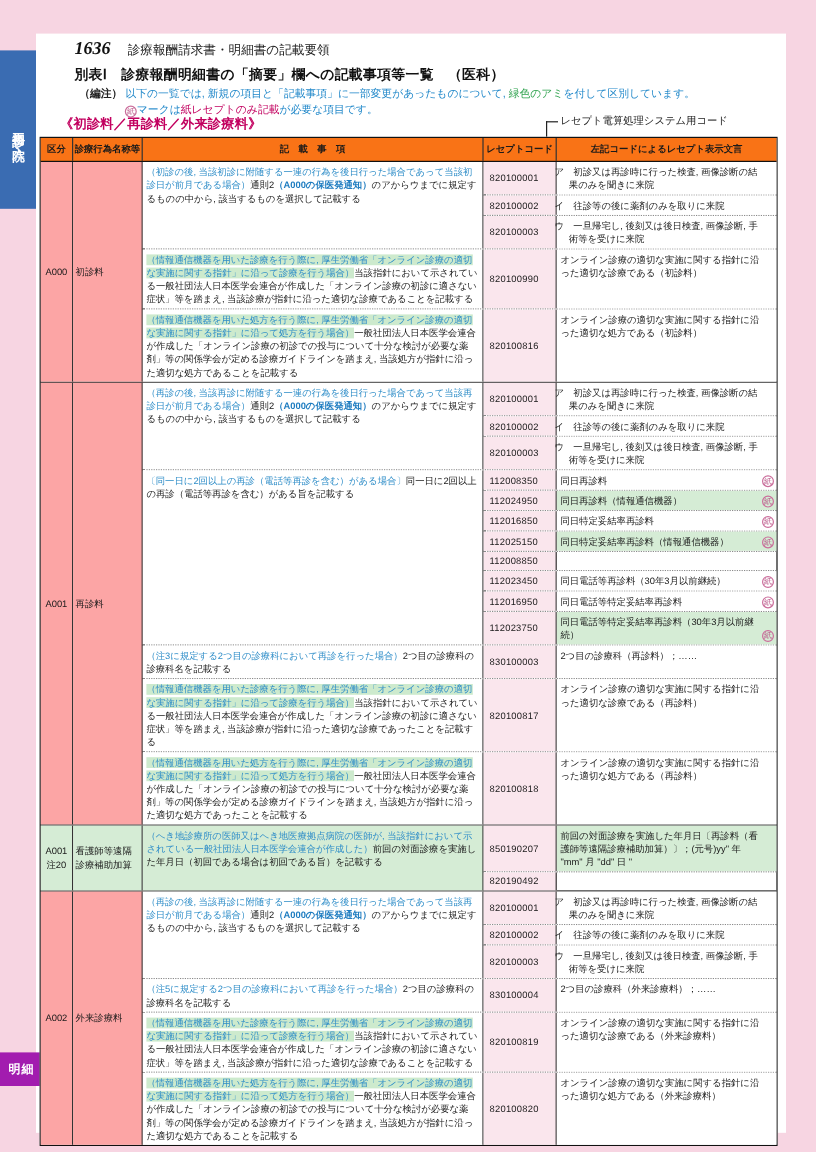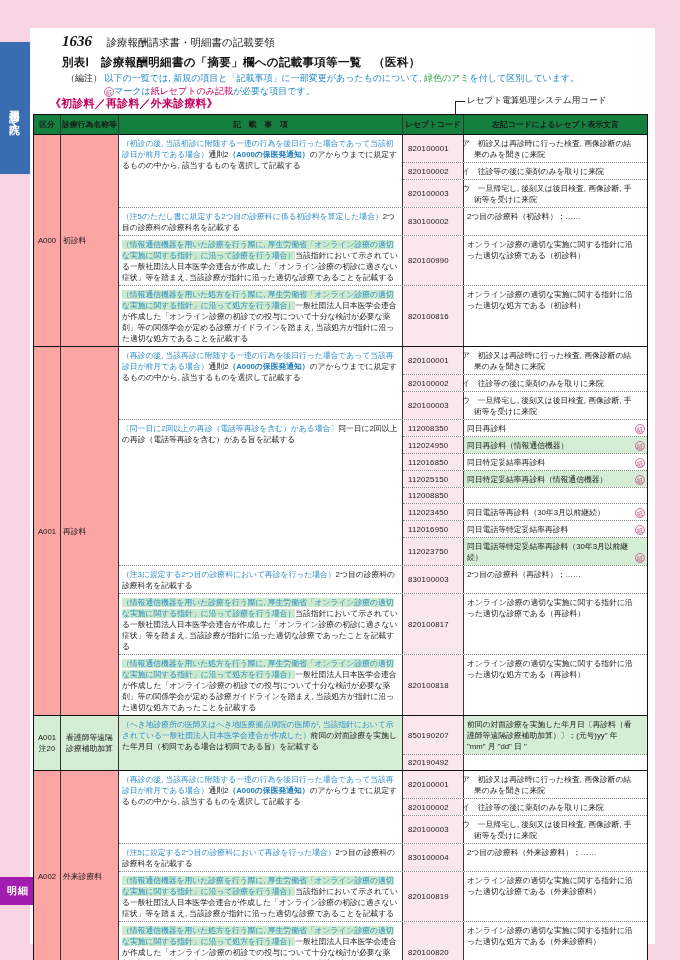--- a/index.html
+++ b/index.html
@@ -28,55 +28,55 @@
     background:#a21caf;color:#fff;
     display:flex;align-items:center;justify-content:center;
     font-size:10px;font-weight:bold;letter-spacing:1px;
   }
   
   .pagehead{position:absolute;left:62px;top:32px;white-space:nowrap;}
   .pagenum{font-family:"Liberation Serif",serif;font-style:italic;font-weight:bold;font-size:15px;color:#111;}
   .pagehead-title{font-family:"Liberation Serif",serif;font-size:10.5px;color:#222;margin-left:10px;}
   .doctitle{position:absolute;left:62px;top:55px;font-size:11.5px;font-weight:bold;color:#111;letter-spacing:0.3px;}
   .note{position:absolute;left:66px;top:72px;width:586px;font-size:9px;line-height:13px;}
-  .note .lbl{color:#222;font-weight:normal;}
+  .note .lbl{color:#222;font-weight:bold;}
   .note .blue{color:#1f87c9;}
   .note .grn{color:#2fa24e;}
   .note .mag{color:#c2005f;}
   .note .l2{padding-left:38px;}
   .paper-mark{
     display:inline-block;width:10px;height:10px;border:1px solid #cb6d9b;border-radius:50%;
     color:#b95687;font-size:6.5px;line-height:10px;text-align:center;vertical-align:-1px;
     box-sizing:border-box;background:transparent;
   }
   .sechead{position:absolute;left:50px;top:96px;font-size:11px;font-weight:bold;color:#c2005f;letter-spacing:0.2px;}
   .annot{position:absolute;left:467px;top:95px;font-size:8.6px;color:#222;white-space:nowrap;}
   .bracket{position:absolute;left:455px;top:101px;width:9px;height:12px;border-left:1.2px solid #222;border-top:1.2px solid #222;}
   
   .tbl{
     position:absolute;left:33px;top:114px;width:615px;
     border:1.5px solid #111;box-sizing:border-box;background:#fff;
     font-size:7.8px;line-height:11px;color:#1a1a1a;
   }
-  .thead{display:flex;background:#15803d;border-bottom:1.5px solid #111;font-weight:bold;text-align:center;}
+  .thead{display:flex;background:#f97316;border-bottom:1.5px solid #111;font-weight:bold;text-align:center;}
   .thead .hc{padding:4px 1px;box-sizing:border-box;border-right:1px solid #333;display:flex;align-items:center;justify-content:center;}
   .thead .hc:last-child{border-right:none;}
   .w-kubun{width:27px;flex:none;}
   .w-name{width:58px;flex:none;}
   .w-kisai{width:284px;flex:none;}
   .w-code{width:61px;flex:none;}
   .w-disp{flex:1;min-width:0;}
   .section{display:flex;align-items:stretch;}
   .section + .section{border-top:1.5px solid #111;}
   .kubun,.name{
     background:#fca5a5;box-sizing:border-box;border-right:1px solid #333;
     display:flex;align-items:center;padding:2px;
   }
   .kubun{justify-content:center;text-align:center;white-space:pre-line;}
-  .name{justify-content:flex-start;text-align:center;}
+  .name{justify-content:flex-start;}
   .blocks{flex:1;min-width:0;display:flex;flex-direction:column;}
   .block{display:flex;align-items:stretch;flex:1;}
   .block + .block{border-top:1px dotted #8a8a8a;}
   .kisai{box-sizing:border-box;border-right:1px solid #333;padding:2.5px 3px;background:#fff;}
   .codes{flex:1;min-width:0;display:flex;flex-direction:column;}
   .crow{display:flex;align-items:stretch;flex:1;}
   .crow + .crow{border-top:1px dotted #8a8a8a;}
   .ccode{
     box-sizing:border-box;border-right:1px solid #333;background:#fae6ed;
     display:flex;align-items:center;padding:2px 2px 2px 5px;letter-spacing:0.2px;
@@ -142,29 +142,20 @@
                 <div class="ccode w-code">820100002</div>
                 <div class="cdisp w-disp hang">イ　往診等の後に薬剤のみを取りに来院</div>
               </div>
               <div class="crow">
                 <div class="ccode w-code">820100003</div>
                 <div class="cdisp w-disp hang">ウ　一旦帰宅し, 後刻又は後日検査, 画像診断, 手術等を受けに来院</div>
               </div>
             </div>
           </div>
           <div class="block">
-            <div class="kisai w-kisai"><span class="cond">（注5のただし書に規定する2つ目の診療科に係る初診料を算定した場合）</span><span>2つ目の診療科の診療科名を記載する</span></div>
-            <div class="codes">
-              <div class="crow">
-                <div class="ccode w-code">830100002</div>
-                <div class="cdisp w-disp">2つ目の診療科（初診料）；……</div>
-              </div>
-            </div>
-          </div>
-          <div class="block">
             <div class="kisai w-kisai"><span class="cond hl">（情報通信機器を用いた診療を行う際に, 厚生労働省「オンライン診療の適切な実施に関する指針」に沿って診療を行う場合）</span><span>当該指針において示されている一般社団法人日本医学会連合が作成した「オンライン診療の初診に適さない症状」等を踏まえ, 当該診療が指針に沿った適切な診療であることを記載する</span></div>
             <div class="codes">
               <div class="crow">
                 <div class="ccode w-code">820100990</div>
                 <div class="cdisp w-disp">オンライン診療の適切な実施に関する指針に沿った適切な診療である（初診料）</div>
               </div>
             </div>
           </div>
           <div class="block">
             <div class="kisai w-kisai"><span class="cond hl">（情報通信機器を用いた処方を行う際に, 厚生労働省「オンライン診療の適切な実施に関する指針」に沿って処方を行う場合）</span><span>一般社団法人日本医学会連合が作成した「オンライン診療の初診での投与について十分な検討が必要な薬剤」等の関係学会が定める診療ガイドラインを踏まえ, 当該処方が指針に沿った適切な処方であることを記載する</span></div>

